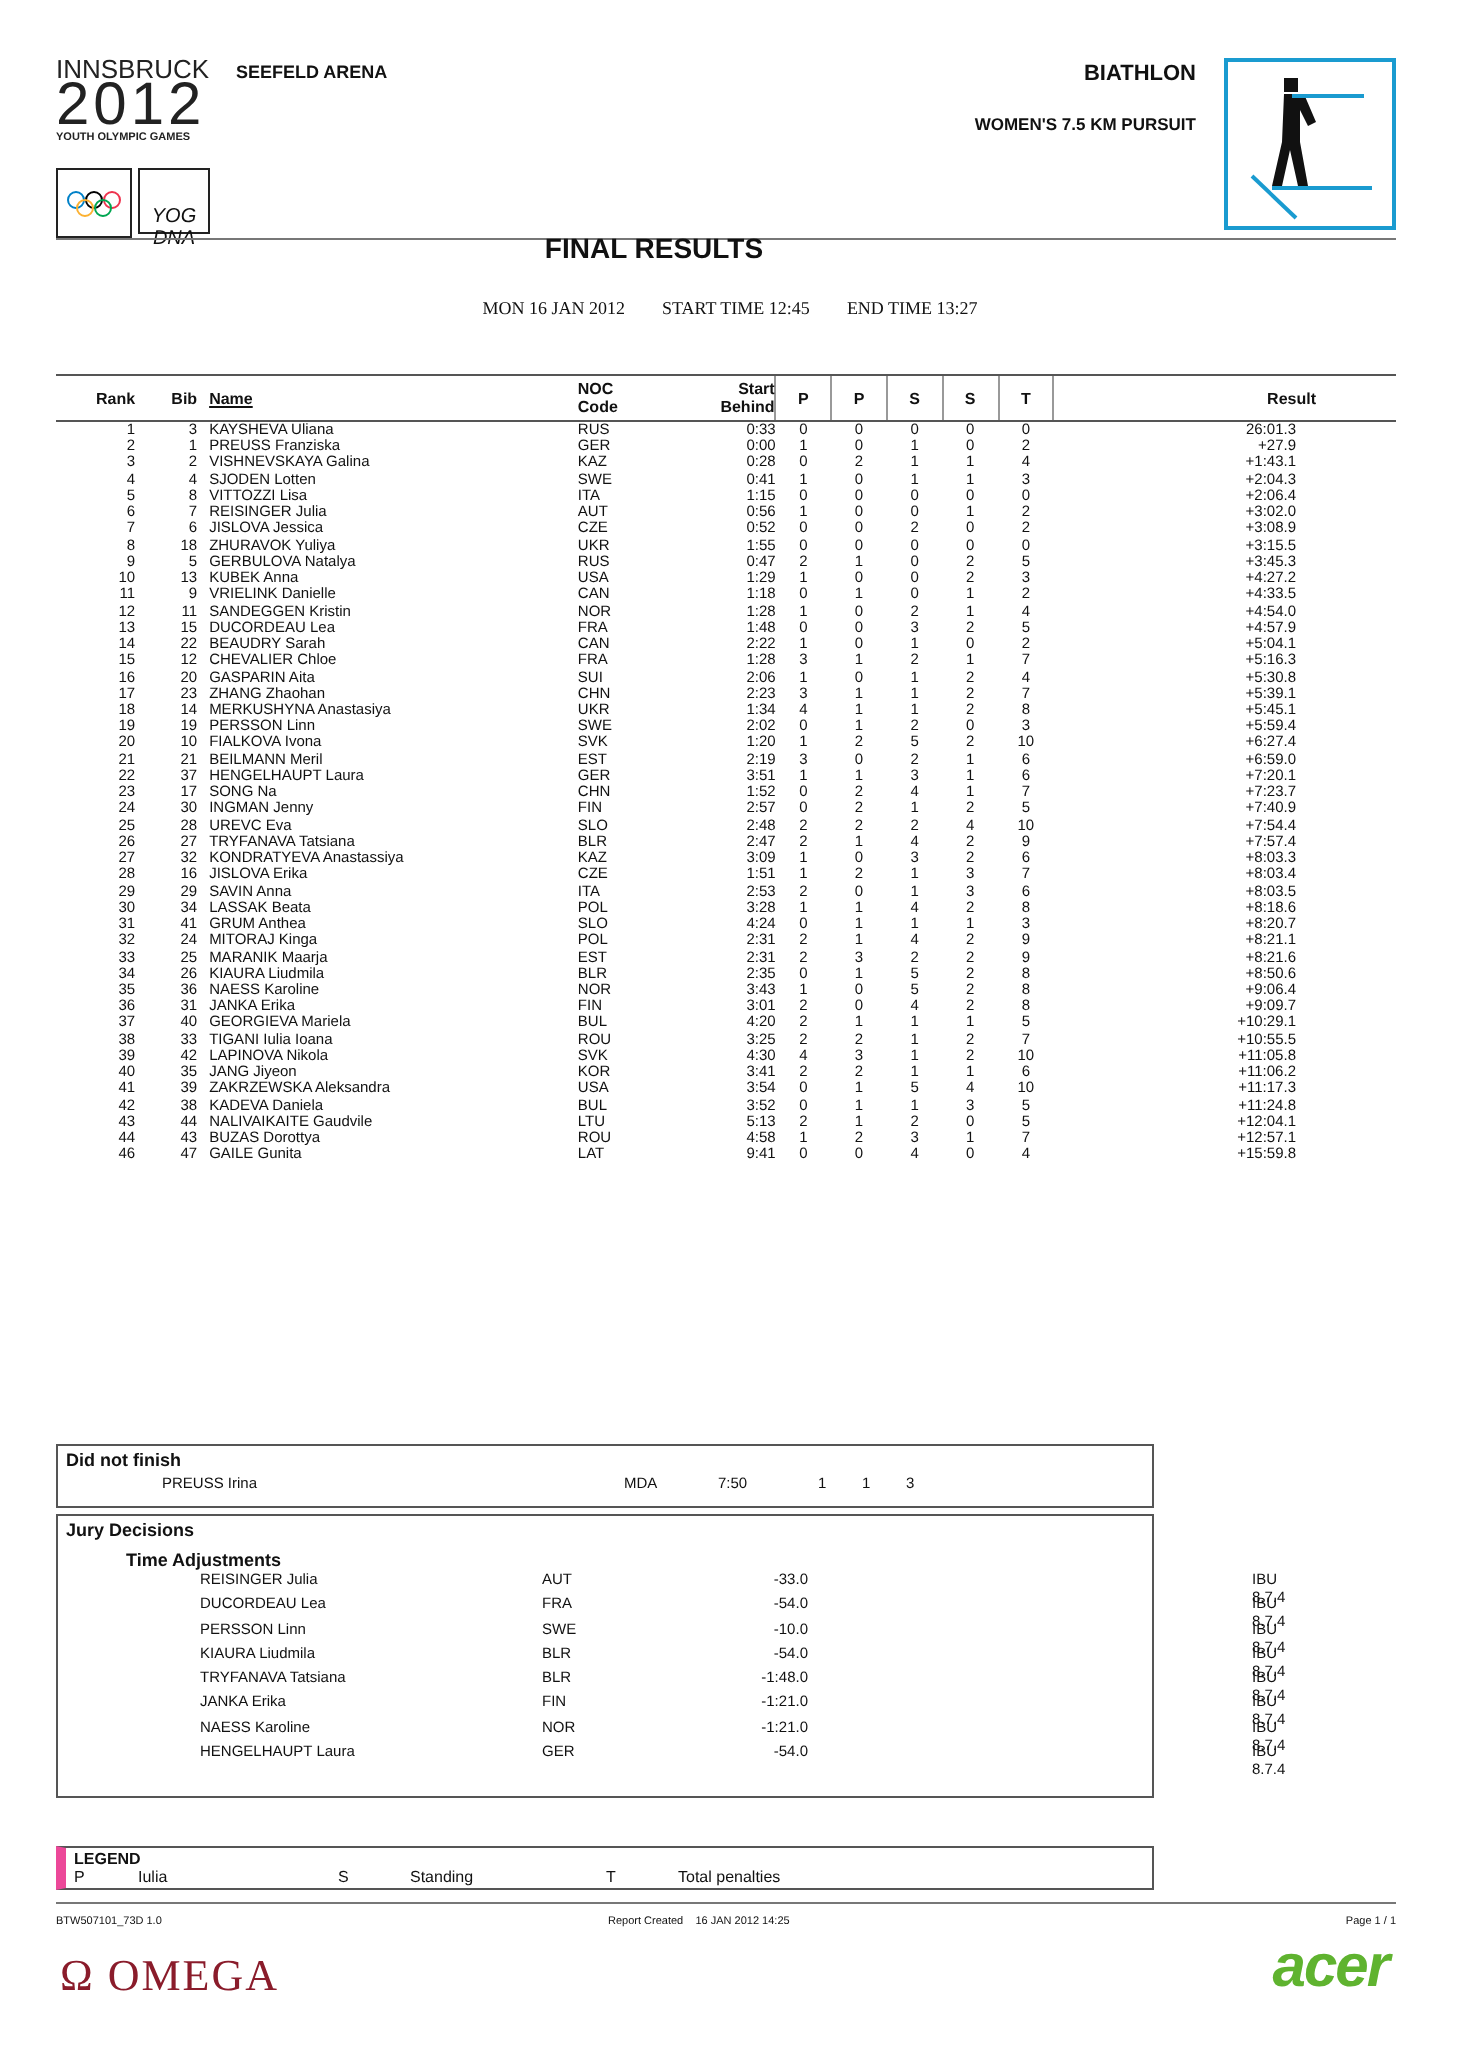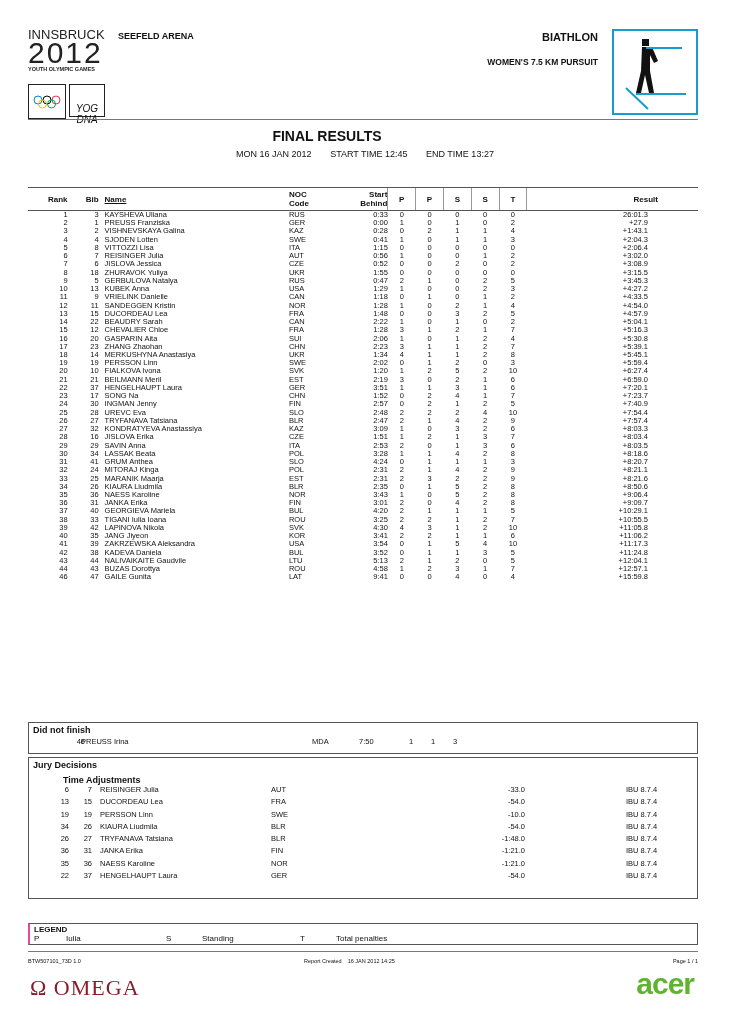--- a/index.html
+++ b/index.html
@@ -9,50 +9,50 @@
   #logo{left:28px;top:28px;width:80px;height:92px;}
   #logo .t1{font-family:"Liberation Sans",sans-serif;font-size:13px;letter-spacing:0px;line-height:13px;color:#222;}
   #logo .t2{font-size:30px;line-height:24px;color:#222;letter-spacing:2px;font-weight:normal;}
   #logo .t3{font-size:5.5px;font-weight:bold;color:#222;line-height:8px;}
   .lbox{position:absolute;top:56px;width:36px;height:33px;border:1px solid #222;background:#fff;}
   #venue{left:118px;top:31px;font-size:9px;font-weight:bold;}
   #sport{right:132px;top:31px;font-size:11px;font-weight:bold;text-align:right;}
   #event{right:132px;top:57px;font-size:8.5px;font-weight:bold;text-align:right;}
   #pictogram{left:612px;top:29px;width:86px;height:86px;border:2px solid #1a9bd0;box-sizing:border-box;}
   .hr{position:absolute;left:28px;right:32px;height:1px;background:#777;}
-  #title{left:0;width:654px;top:128px;text-align:center;font-size:14px;font-weight:bold;}
+  #title{left:0;width:654px;top:116px;text-align:center;font-size:14px;font-weight:bold;}
   #subtitle{left:0;width:730px;top:149px;text-align:center;font-size:9px;}
-  #subtitle span{margin:0 8px;}
+  #subtitle span{margin:0 8px;font-family:Liberation Serif, serif;}
   
   table{border-collapse:collapse;font-size:7.5px;}
   #results{position:absolute;left:28px;top:187px;width:670px;}
   #results th{font-size:8px;font-weight:bold;padding:0;height:22px;border-bottom:1px solid #555;border-top:1px solid #555;}
   #results th.v{border-left:1px solid #999;}
   #results td{padding:0;height:8.24px;line-height:8.24px;white-space:nowrap;}
   .c-rank{width:37px;text-align:right;}
   .c-bib{width:29px;text-align:right;}
   .c-name{width:172px;text-align:left;padding-left:6px!important;}
   .c-noc{width:50px;text-align:left;}
   .c-sb{width:42px;text-align:right;}
   .c-p{width:25px;text-align:center;}
   .c-res{width:110px;text-align:right;padding-right:50px!important;}
   th.c-name{padding-left:6px;text-decoration:underline;}
   th.c-res{padding-right:40px!important;}
   
-  .box{position:absolute;left:28px;width:670px;border:1px solid #555;box-sizing:border-box;}
+  .box{position:absolute;left:28px;width:549px;border:1px solid #555;box-sizing:border-box;}
   .boxhead{font-size:9px;font-weight:bold;padding:2px 4px;}
   #dnf{top:722px;height:32px;}
   #jury{top:757px;height:142px;}
   #legend{top:923px;height:22px;}
   .sub{font-size:9px;font-weight:bold;padding-left:34px;margin-top:3px;}
   #footer-id{left:28px;top:958px;font-size:5.5px;}
   #footer-created{left:304px;top:958px;font-size:5.5px;}
   #footer-page{right:32px;top:958px;font-size:5.5px;}
   #omega{left:30px;top:975px;font-size:22px;color:#8a1c2b;font-family:"Liberation Serif",serif;letter-spacing:1px;}
-  #acer{right:36px;top:967px;font-size:30px;color:#5fb32f;font-weight:bold;letter-spacing:-1px;}
+  #acer{right:36px;top:967px;font-size:30px;color:#5fb32f;font-style:italic;font-weight:bold;letter-spacing:-1px;}
 </style>
 </head>
 <body>
 
 <div id="logo" class="abs">
   <div class="t1">INNSBRUCK</div>
   <div class="t2">2012</div>
   <div class="t3">YOUTH OLYMPIC GAMES</div>
   <div class="lbox" style="left:0;">
     <svg width="36" height="33" viewBox="0 0 36 33">
@@ -770,21 +770,21 @@
         <span style="position:absolute;top:0;right:628px">22</span>
         <span style="position:absolute;top:0;right:605px">37</span>
         <span style="position:absolute;top:0;left:71px">HENGELHAUPT Laura</span>
         <span style="position:absolute;top:0;left:242px">GER</span>
         <span style="position:absolute;top:0;right:172px">-54.0</span>
         <span style="position:absolute;top:0;left:597px">IBU 8.7.4</span>
       </div>
     </div>
 </div>
 
-<div id="legend" class="box" style="border-left:2px solid #ec4899;">
+<div id="legend" class="box" style="border-left:5px solid #ec4899;">
   <div style="font-size:8px;font-weight:bold;padding:1px 4px 0;">LEGEND</div>
   <div id="legend-items" style="position:relative;height:10px;font-size:8px;">
       <span style="position:absolute;top:0;left:4px">P</span>
       <span style="position:absolute;top:0;left:36px">Iulia</span>
       <span style="position:absolute;top:0;left:136px">S</span>
       <span style="position:absolute;top:0;left:172px">Standing</span>
       <span style="position:absolute;top:0;left:270px">T</span>
       <span style="position:absolute;top:0;left:306px">Total penalties</span>
     </div>
 </div>

